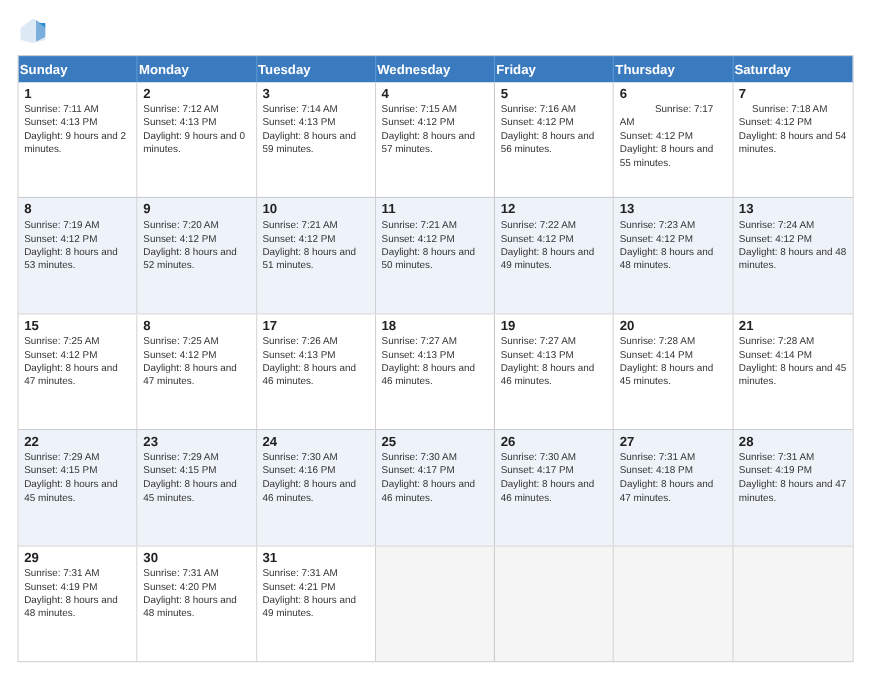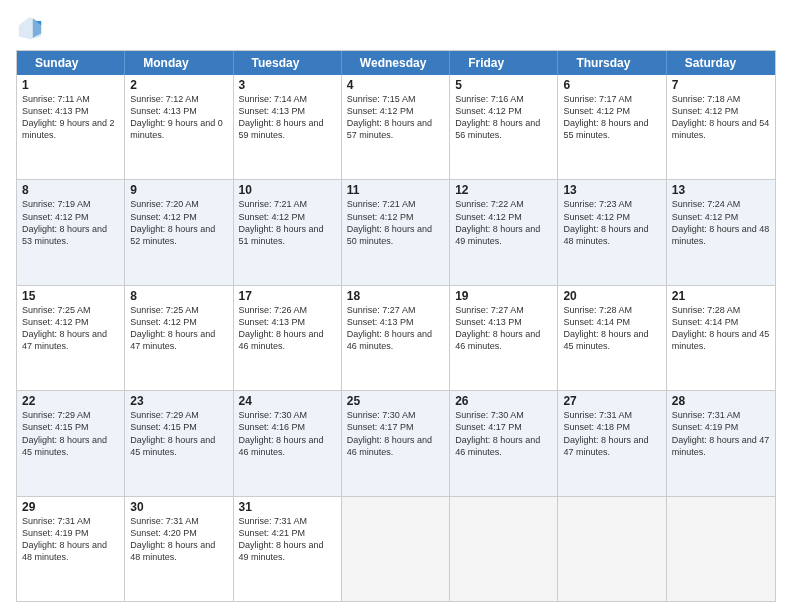--- a/index.html
+++ b/index.html
@@ -61,21 +61,21 @@
     }
     .cal-header {
       display: grid;
       grid-template-columns: repeat(7, 1fr);
       background: #3a7abf;
     }
     .cal-header-cell {
       color: #fff;
       font-weight: bold;
       font-size: 12px;
-      padding: 5px 18px;
+      padding: 5px 1px;
       text-align: left;
       border-right: 1px solid #5a9ad5;
     }
     .cal-header-cell:last-child { border-right: none; }
     .cal-body {
       flex: 1;
       display: flex;
       flex-direction: column;
     }
     .cal-row {
@@ -153,24 +153,24 @@
 Daylight: 9 hours and 0 minutes.</span></div>
           <div class="cal-cell"><span class="day-number">3</span><span class="cell-text" style="white-space: pre-line; text-align: right;">Sunrise: 7:14 AM
 Sunset: 4:13 PM
 Daylight: 8 hours and 59 minutes.</span></div>
           <div class="cal-cell"><span class="day-number">4</span><span class="cell-text" style="white-space: pre-line;">Sunrise: 7:15 AM
 Sunset: 4:12 PM
 Daylight: 8 hours and 57 minutes.</span></div>
           <div class="cal-cell"><span class="day-number">5</span><span class="cell-text" style="white-space: pre-line;">Sunrise: 7:16 AM
 Sunset: 4:12 PM
 Daylight: 8 hours and 56 minutes.</span></div>
-          <div class="cal-cell"><span class="day-number">6</span><span class="cell-text" style="white-space: pre-line;">Sunrise: 7:17 AM
+          <div class="cal-cell"><span class="day-number">6</span><span class="cell-text" style="white-space: pre-line; margin-left: 32px;">Sunrise: 7:17 AM
 Sunset: 4:12 PM
 Daylight: 8 hours and 55 minutes.</span></div>
-          <div class="cal-cell"><span class="day-number">7</span><span class="cell-text" style="white-space: pre-line;">Sunrise: 7:18 AM
+          <div class="cal-cell"><span class="day-number">7</span><span class="cell-text" style="white-space: pre-line; margin-left: 12px;">Sunrise: 7:18 AM
 Sunset: 4:12 PM
 Daylight: 8 hours and 54 minutes.</span></div>
         </div>
         <div class="cal-row">
           <div class="cal-cell alt-row"><span class="day-number">8</span><span class="cell-text" style="white-space: pre-line;">Sunrise: 7:19 AM
 Sunset: 4:12 PM
 Daylight: 8 hours and 53 minutes.</span></div>
           <div class="cal-cell alt-row"><span class="day-number">9</span><span class="cell-text" style="white-space: pre-line;">Sunrise: 7:20 AM
 Sunset: 4:12 PM
 Daylight: 8 hours and 52 minutes.</span></div>

